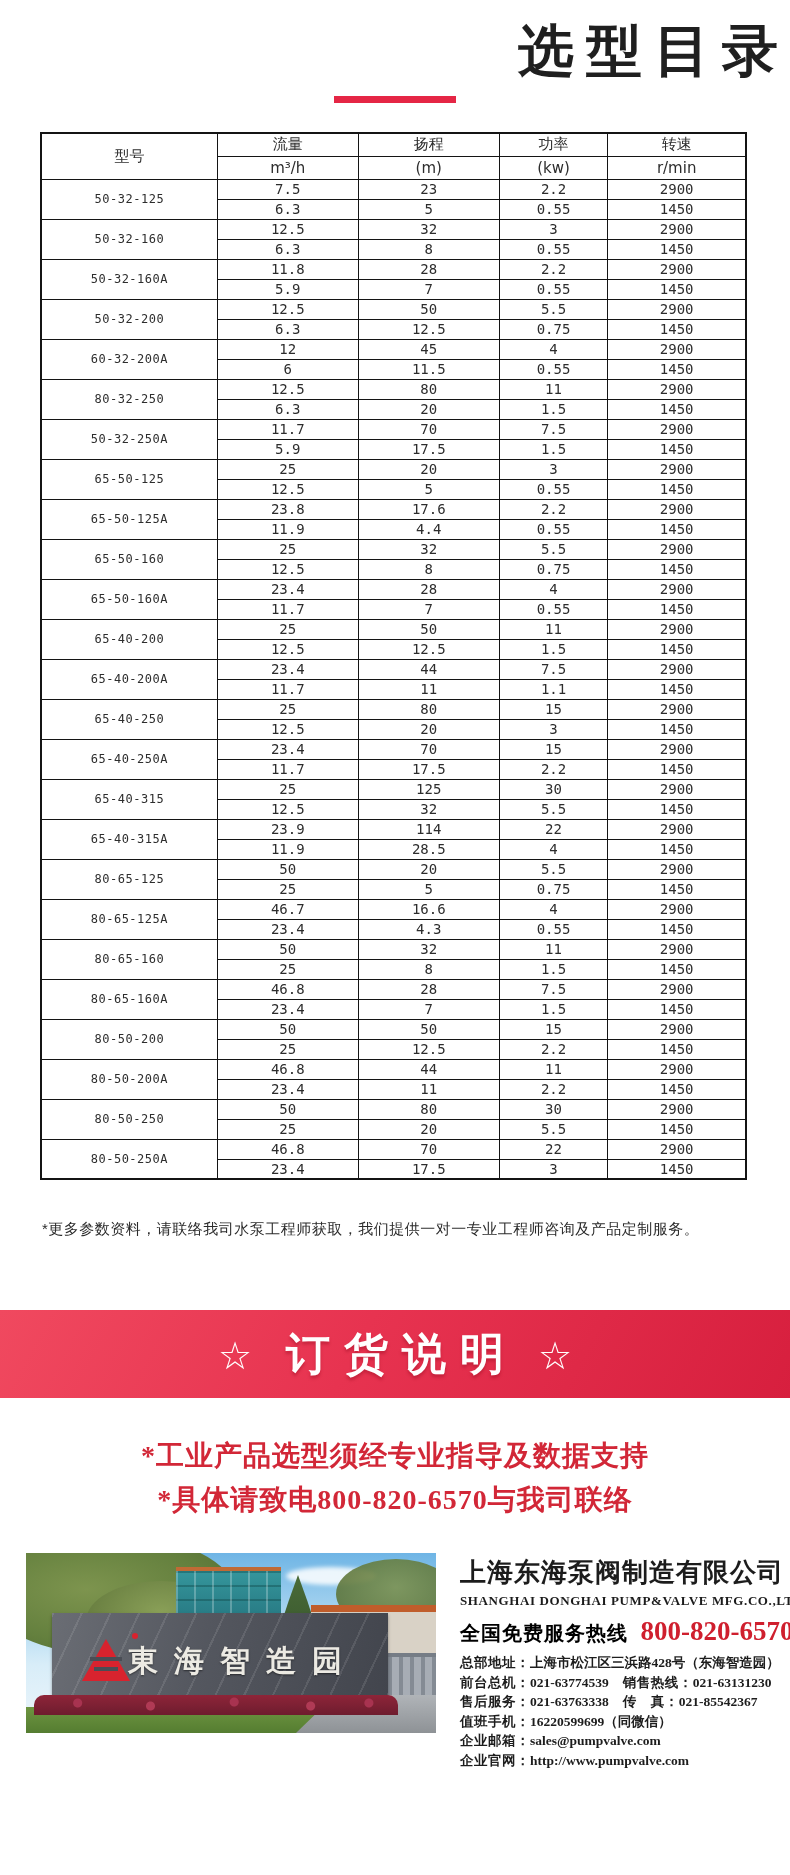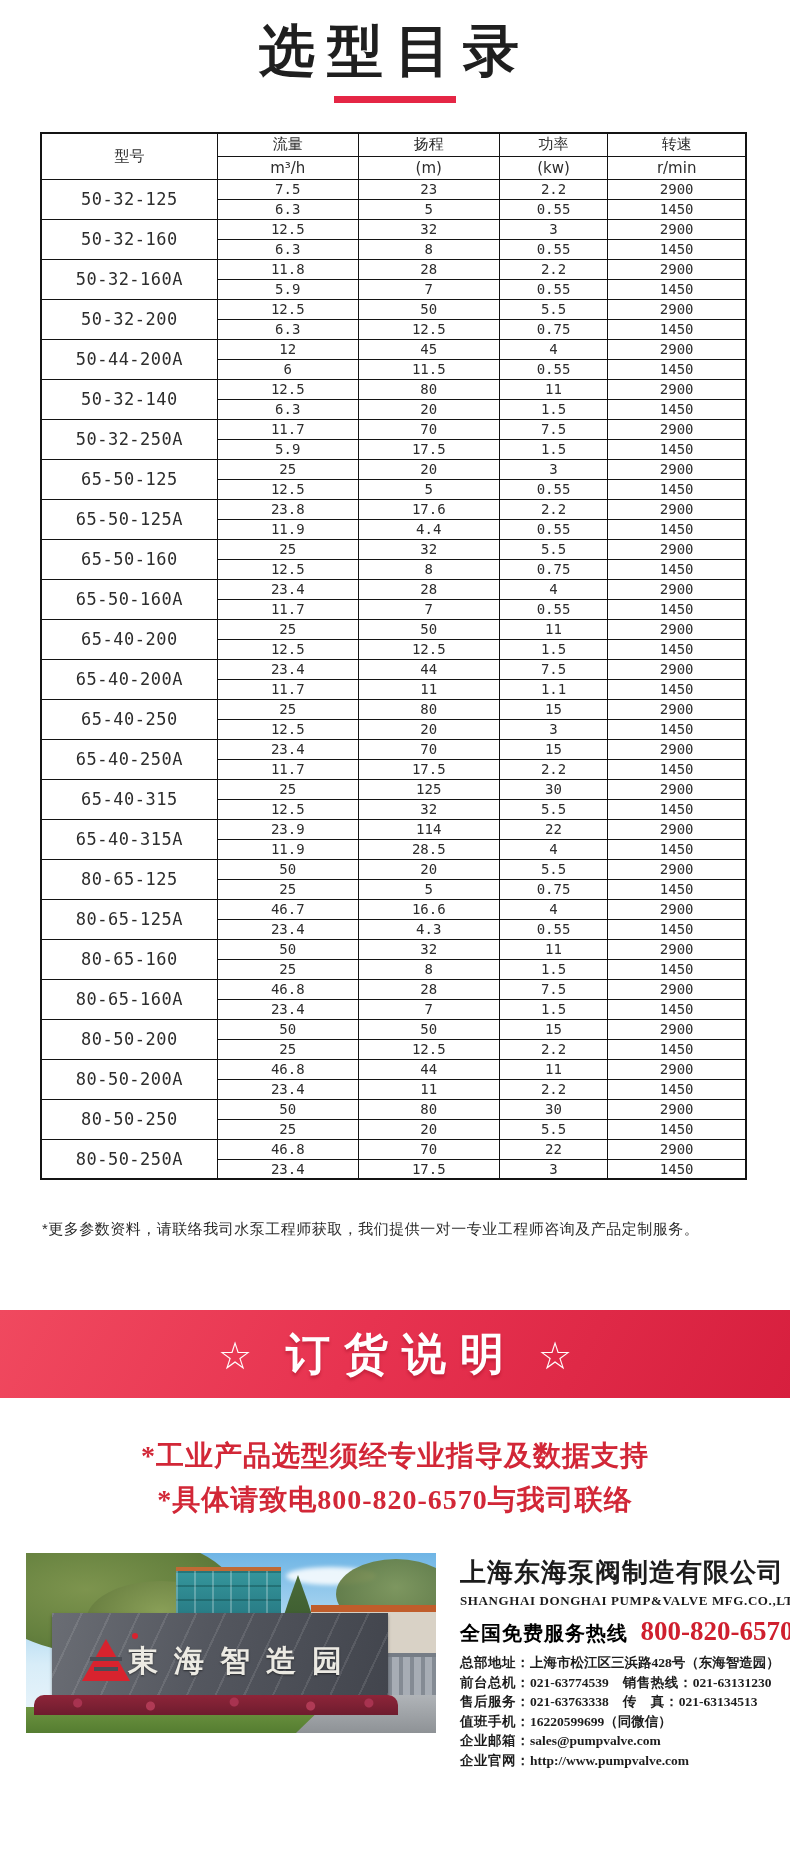--- a/index.html
+++ b/index.html
@@ -2,40 +2,40 @@
 <html><head>
 <meta charset="utf-8">
 <style>
   * { margin:0; padding:0; box-sizing:border-box; }
   html,body { background:#ffffff; }
   body {
     width:790px; height:1875px; margin:0 auto; overflow:hidden;
     font-family:"Liberation Sans", sans-serif; color:#222;
   }
   
-  .title-wrap { padding-top:18px; text-align:center; }
+  .title-wrap { padding-top:18px; text-align:right; }
   .page-title {
     font-size:56px; line-height:66px; font-weight:900; letter-spacing:12px;
     color:#1f1f1f;
   }
   .title-underline {
     width:122px; height:7px; margin:12px auto 0 auto; background:#e52645;
   }
   
   table.spec {
     width:707px; margin:29px 0 0 40px; border-collapse:collapse;
     border:2px solid #141414; table-layout:fixed;
   }
   table.spec th, table.spec td {
     border:1px solid #141414; text-align:center; vertical-align:middle;
     color:#2d2d2d; font-weight:normal; overflow:hidden; white-space:nowrap;
   }
   table.spec thead th { height:23px; font-size:15px; font-family:"DejaVu Sans", "Liberation Sans", sans-serif; }
   table.spec td { height:20px; font-size:14px; font-family:"DejaVu Sans Mono", monospace; }
-  table.spec td.model { font-size:17px; letter-spacing:0.5px; }
+  table.spec td.model { font-size:12px; letter-spacing:0.5px; }
   
   .footnote { margin:40px 0 0 42px; font-size:15px; color:#2b2b2b; letter-spacing:0.5px; }
   
   .banner {
     margin-top:71px; width:790px; height:88px;
     background:linear-gradient(118deg, #f0495f 0%, #e73350 45%, #d71f3e 100%);
     display:flex; align-items:center; justify-content:center; gap:20px;
   }
   .banner .star { color:#ffffff; font-size:38px; line-height:1; transform:translateY(2px); }
   .banner .banner-title {
@@ -216,34 +216,34 @@
         <td>5.5</td>
         <td>2900</td>
       </tr>
       <tr>
         <td>6.3</td>
         <td>12.5</td>
         <td>0.75</td>
         <td>1450</td>
       </tr>
       <tr>
-        <td rowspan="2" class="model">50-44-200A</td>
+        <td rowspan="2" class="model">60-32-200A</td>
         <td>12</td>
         <td>45</td>
         <td>4</td>
         <td>2900</td>
       </tr>
       <tr>
         <td>6</td>
         <td>11.5</td>
         <td>0.55</td>
         <td>1450</td>
       </tr>
       <tr>
-        <td rowspan="2" class="model">50-32-140</td>
+        <td rowspan="2" class="model">80-32-250</td>
         <td>12.5</td>
         <td>80</td>
         <td>11</td>
         <td>2900</td>
       </tr>
       <tr>
         <td>6.3</td>
         <td>20</td>
         <td>1.5</td>
         <td>1450</td>
@@ -535,19 +535,19 @@
   <div class="info">
     <div class="name-cn">上海东海泵阀制造有限公司</div>
     <div class="name-en">SHANGHAI DONGHAI PUMP&amp;VALVE MFG.CO.,LTD.</div>
     <div class="hotline">
       <span class="hl-label">全国免费服务热线</span>
       <span class="hl-number">800-820-6570</span>
     </div>
     <div class="contacts" id="contact-list">
         <div class="c-line"><span class="c-label">总部地址：</span><span class="c-value">上海市松江区三浜路428号（东海智造园）</span></div>
         <div class="c-line"><span class="c-label">前台总机：</span><span class="c-value">021-63774539</span><span class="c-label c-gap">销售热线：</span><span class="c-value">021-63131230</span></div>
-        <div class="c-line"><span class="c-label">售后服务：</span><span class="c-value">021-63763338</span><span class="c-label c-gap">传　真：</span><span class="c-value">021-63134513</span></div>
+        <div class="c-line"><span class="c-label">售后服务：</span><span class="c-value">021-63763338</span><span class="c-label c-gap">传　真：</span><span class="c-value">021-85542367</span></div>
         <div class="c-line"><span class="c-label">值班手机：</span><span class="c-value">16220599699（同微信）</span></div>
         <div class="c-line"><span class="c-label">企业邮箱：</span><span class="c-value">sales@pumpvalve.com</span></div>
         <div class="c-line"><span class="c-label">企业官网：</span><span class="c-value">http://www.pumpvalve.com</span></div>
       </div>
   </div>
 </div>
 
 </body></html>

